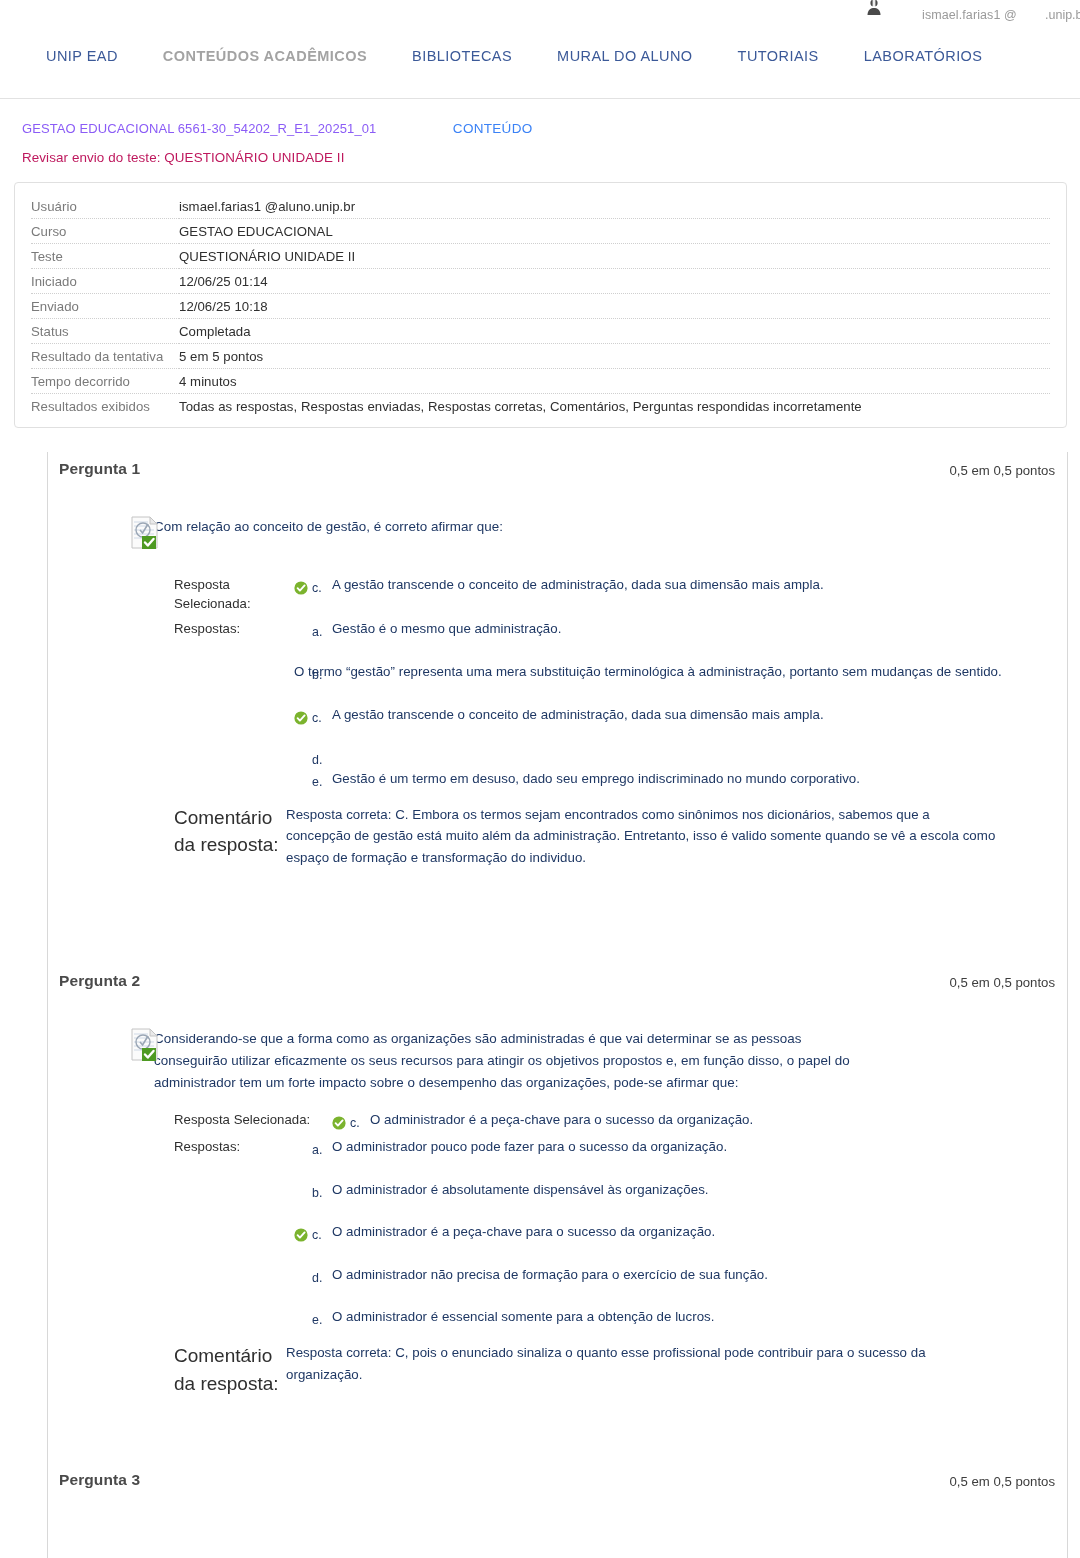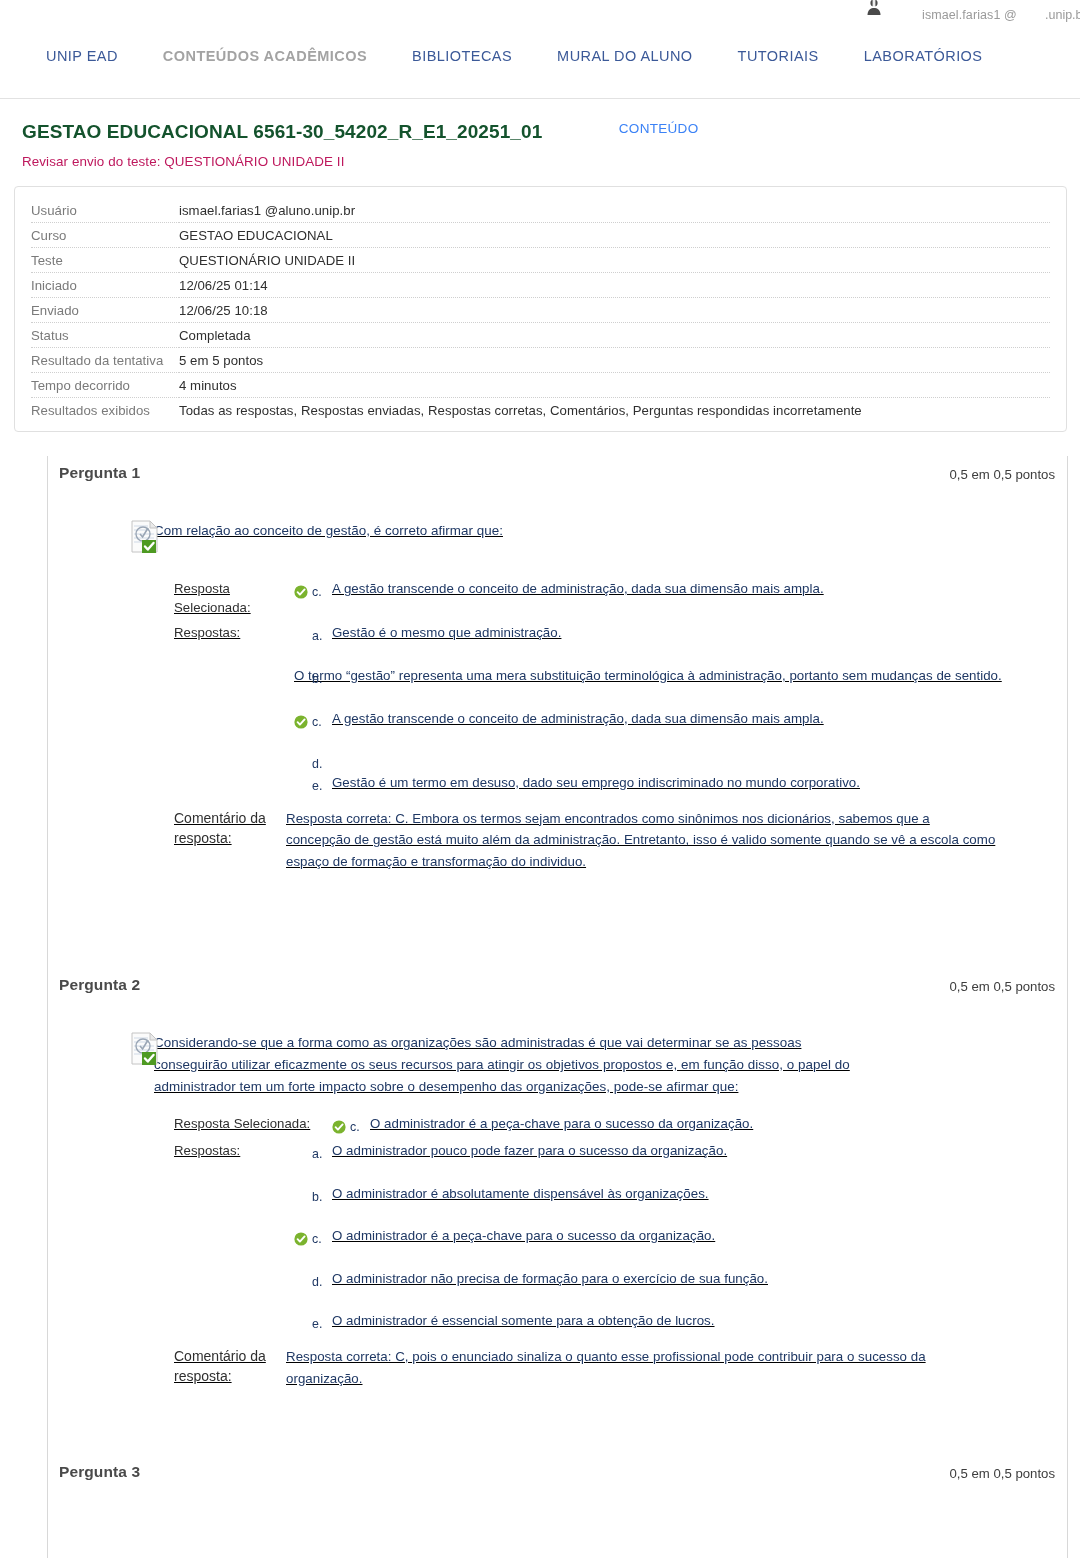--- a/index.html
+++ b/index.html
@@ -74,23 +74,23 @@
   .nav-item.active { color: #a3a3a3; font-weight: 600; }
   .nav-item:last-child { margin-right: 0; }
 
   
   .course-head {
     position: relative;
     padding: 22px 0 0 22px;
   }
   .course-title {
     display: inline-block;
-    font-size: 19px;
-    font-weight: bold;
-    color: #14532d;
+    font-size: 13px;
+    font-weight: normal;
+    color: #8b5cf6;
     letter-spacing: .1px;
     vertical-align: top;
   }
   .content-label {
     display: inline-block;
     font-size: 13.5px;
     color: #3b82f6;
     margin-left: 72px;
     letter-spacing: .3px;
     vertical-align: top;
@@ -135,21 +135,21 @@
   }
 
   
   .questions {
     position: relative;
     margin: 24px 12px 0 47px;
     border-left: 1px solid #d8d8d8;
     border-right: 1px solid #d8d8d8;
     min-height: 1120px;
   }
-  .q-block { position: relative; padding: 0 0 0 0; text-decoration: underline; }
+  .q-block { position: relative; padding: 0 0 0 0; }
   .q-header {
     position: relative;
     height: 38px;
     padding-top: 10px;
   }
   .q-title {
     position: absolute;
     left: 11px;
     top: 8px;
     font-size: 15.5px;
@@ -244,21 +244,21 @@
 
   .feedback {
     display: flex;
     align-items: flex-start;
     margin-top: 14px;
   }
   .feedback .fb-label {
     width: 112px;
     flex: 0 0 112px;
     margin-left: 90px;
-    font-size: 14px;
+    font-size: 19px;
     color: #2f2f2f;
     line-height: 1.45;
   }
   .feedback .fb-text {
     flex: 1;
     font-size: 13.3px;
     color: #1f3864;
     line-height: 1.62;
     max-width: 712px;
     letter-spacing: .03px;

